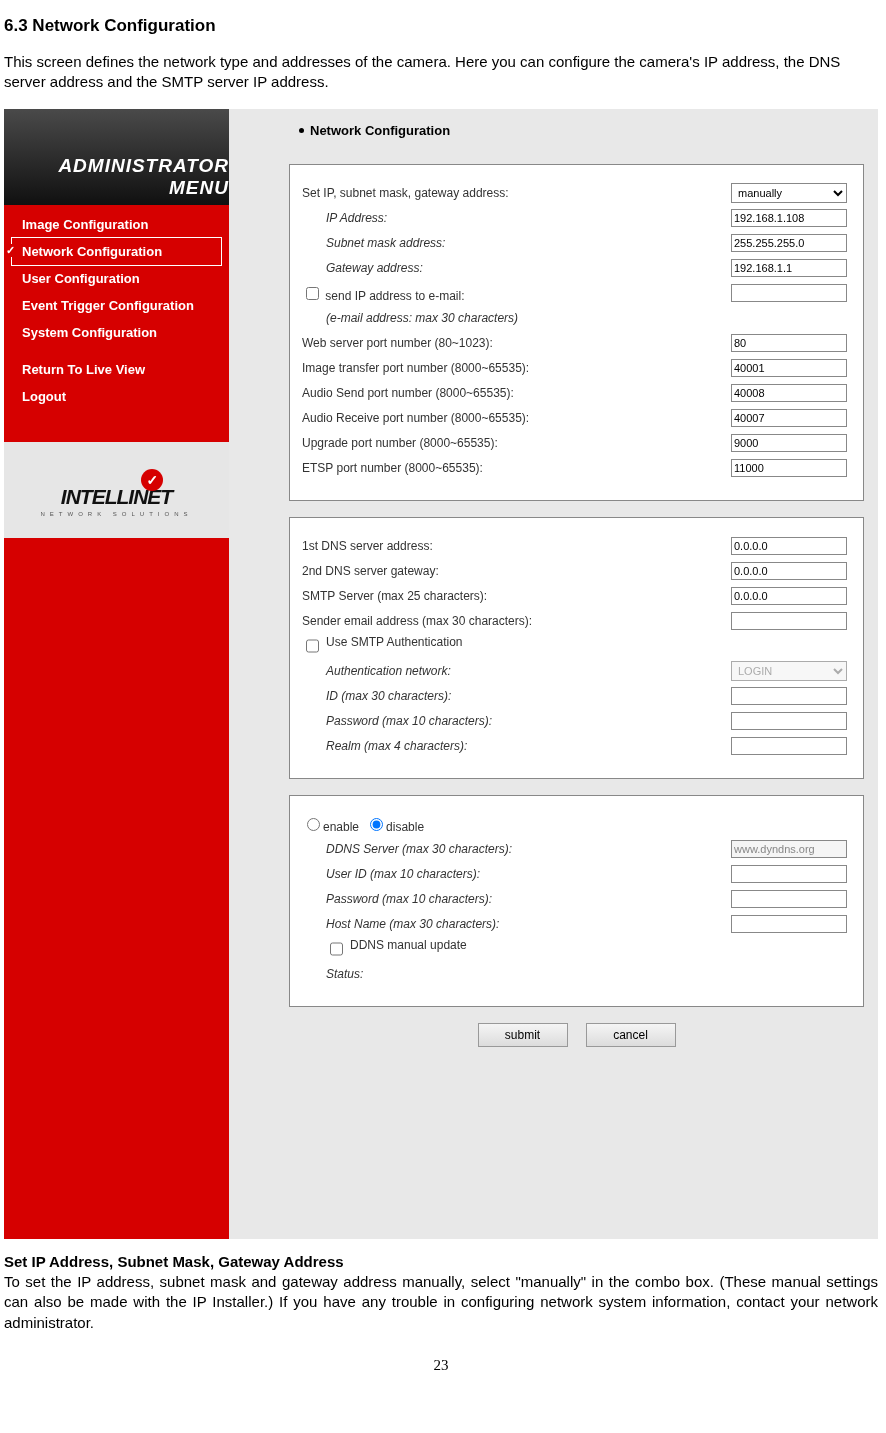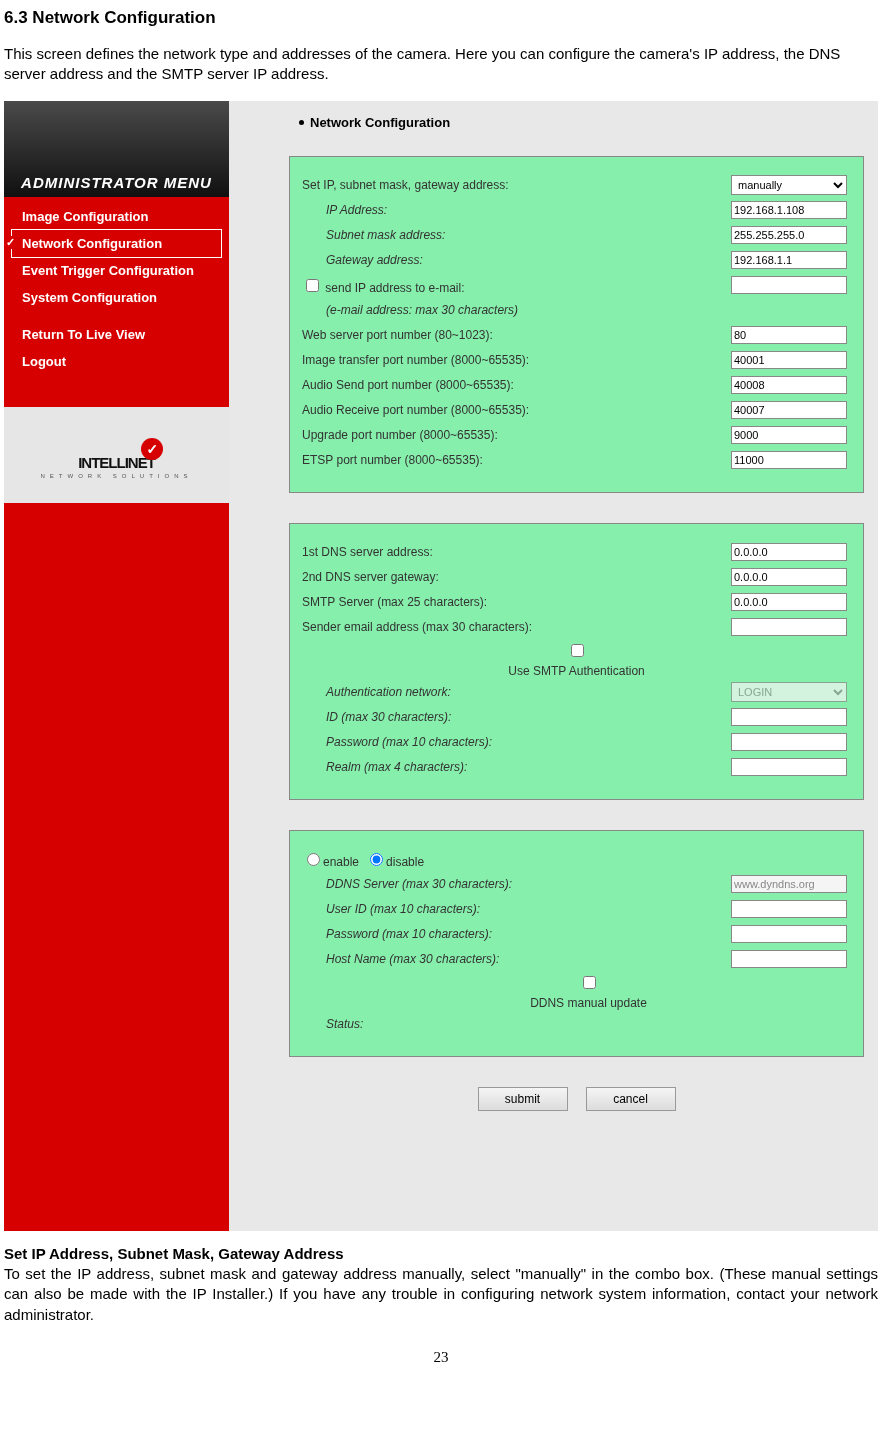--- a/index.html
+++ b/index.html
@@ -5,21 +5,21 @@
   body {
     font-family: Arial, Helvetica, sans-serif;
     margin: 0;
     padding: 0;
     font-size: 14px;
     color: #000;
     background: #fff;
     width: 886px;
   }
   .page {
-    padding: 4px 8px 20px 4px;
+    padding: 12px 8px 20px 4px;
   }
   .section-title {
     font-weight: bold;
     font-size: 17px;
     margin: 4px 0 16px 0;
   }
   .intro-para {
     font-size: 15px;
     line-height: 1.3;
     margin: 0 0 18px 0;
@@ -42,22 +42,23 @@
     display: flex;
     align-items: flex-end;
     justify-content: center;
     padding-bottom: 6px;
     box-sizing: border-box;
   }
   .admin-menu-banner span {
     color: #fff;
     font-weight: bold;
     font-style: italic;
-    font-size: 15px;
+    font-size: 19px;
     letter-spacing: 1px;
+    text-align: right;
   }
   .menu-group {
     background: #d60000;
     padding: 6px 8px 10px 8px;
   }
   .menu-item {
     color: #fff;
     font-weight: bold;
     font-size: 13px;
     padding: 6px 4px 6px 10px;
@@ -104,23 +105,24 @@
     justify-content: center;
     font-weight: bold;
     font-size: 14px;
     position: relative;
     top: 6px;
     left: 36px;
     z-index: 2;
   }
   .brand-text {
     font-weight: 900;
-    font-size: 15px;
+    font-size: 21px;
     color: #111;
     letter-spacing: -1px;
+    font-style: italic;
   }
   .brand-sub {
     font-size: 6px;
     letter-spacing: 5px;
     color: #555;
     margin-top: 2px;
   }
   .main {
     flex: 1;
     background: #e8e8e8;
@@ -135,23 +137,23 @@
     display: flex;
     align-items: center;
     gap: 6px;
   }
   .bullet {
     width: 5px; height: 5px; background:#000; border-radius:50%;
     display:inline-block;
   }
   .panel {
     border: 1px solid #888;
-    background: #86efac;
+    background: #ffffff;
     padding: 14px 12px 18px 12px;
-    margin-bottom: 30px;
+    margin-bottom: 16px;
     font-family: Verdana, Geneva, sans-serif;
     font-size: 12px;
     color: #333;
   }
   .row {
     display: flex;
     align-items: center;
     margin: 3px 0;
     min-height: 22px;
   }
@@ -177,25 +179,23 @@
   }
   .field select {
     height: 20px;
   }
   .field input[disabled], .field select[disabled] {
     color: #888;
     background: #f5f5f5;
   }
   .checkbox-row {
     display: flex;
-    align-items: center;
     gap: 4px;
     margin: 3px 0;
     min-height: 22px;
-    flex-direction: column;
   }
   .radio-group {
     display: flex;
     gap: 6px;
     align-items: center;
     font-size: 12px;
   }
   .button-row {
     display: flex;
     justify-content: center;
@@ -237,20 +237,21 @@
 
   <div class="app-area">
 
     <div class="sidebar">
       <div class="admin-menu-banner">
         <span>ADMINISTRATOR MENU</span>
       </div>
       <div class="menu-group">
         <div class="menu-item">Image Configuration</div>
         <div class="menu-item active">Network Configuration</div>
+        <div class="menu-item">User Configuration</div>
         <div class="menu-item">Event Trigger Configuration</div>
         <div class="menu-item">System Configuration</div>
         <div class="menu-spacer"></div>
         <div class="menu-item">Return To Live View</div>
         <div class="menu-item">Logout</div>
       </div>
       <div class="brand-area">
         <div class="brand-logo">
           <div class="brand-check">✓</div>
           <div class="brand-text">INTELLINET</div>

